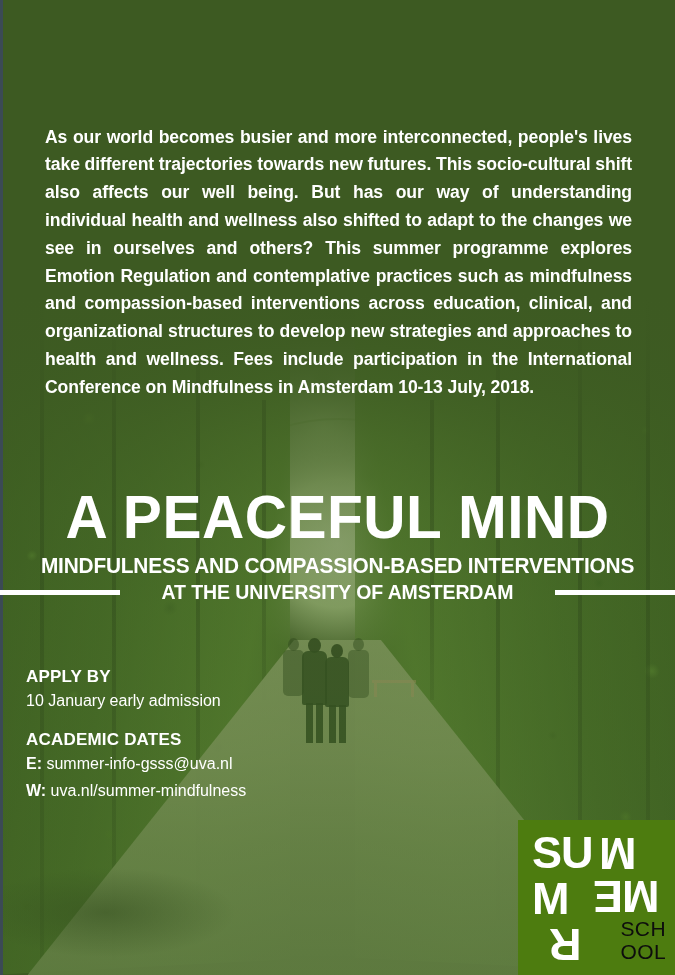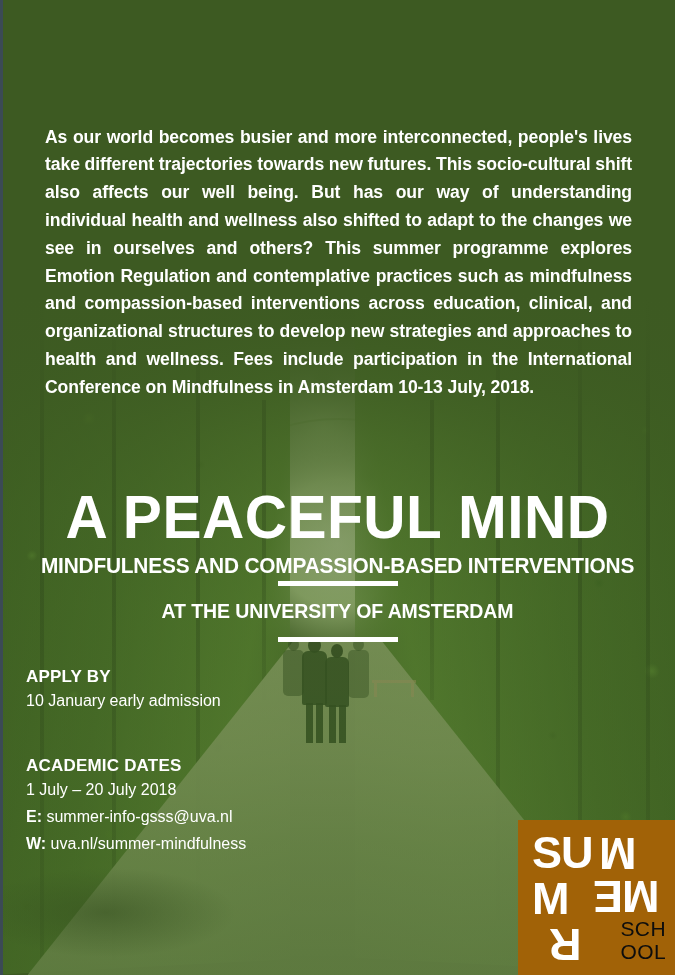--- a/index.html
+++ b/index.html
@@ -228,22 +228,21 @@
     line-height: 25px;
     letter-spacing: -0.2px;
     transform: scaleX(0.97);
     white-space: nowrap;
   }
   .title-sub2-row {
     margin-top: 2px;
     display: flex;
     align-items: center;
     justify-content: space-between;
-    gap: 14px;
-    flex-direction: column;
+    gap: 26px;
   }
   .rule {
     height: 5px;
     width: 120px;
     background: #ffffff;
     flex: 0 0 auto;
   }
   .title-sub2 {
     font-size: 19.5px;
     font-weight: bold;
@@ -254,39 +253,39 @@
   .info {
     position: absolute;
     left: 26px;
     top: 660px;
     color: #ffffff;
   }
   .info-head {
     font-size: 17px;
     font-weight: bold;
     letter-spacing: 0.2px;
-    margin-top: 42px;
+    margin-top: 16px;
   }
   .info-head.first { margin-top: 7px; }
   .info-line {
     font-size: 16px;
     font-weight: normal;
     line-height: 27px;
     white-space: nowrap;
   }
   .info-line b { font-weight: bold; }
 
   
   .logo {
     position: absolute;
     left: 518px;
     top: 820px;
     width: 157px;
     height: 155px;
-    background: #a16207;
+    background: #4d7c0f;
     z-index: 20;
   }
   .logo-grid {
     position: absolute;
     left: 14px;
     top: 10px;
     width: 126px;
     height: 136px;
   }
   .lg-cell {
@@ -381,21 +380,20 @@
         <span class="rule"></span>
       </div>
     </div>
 
     <div class="info">
 
       <div class="info-head first">APPLY BY</div>
       <div class="info-line">10 January early admission</div>
 
       <div class="info-head">ACADEMIC DATES</div>
-      <div class="info-line">1 July – 20 July 2018</div>
 
       <div class="info-line"><b>E:</b> <span>summer-info-gsss@uva.nl</span></div>
       <div class="info-line"><b>W:</b> <span>uva.nl/summer-mindfulness</span></div>
     </div>
 
     <div class="logo">
       <div class="logo-grid">
         <span class="lg-cell lg-su">SU</span>
         <span class="lg-cell lg-m2">M</span>
         <span class="lg-cell lg-m">M</span>

